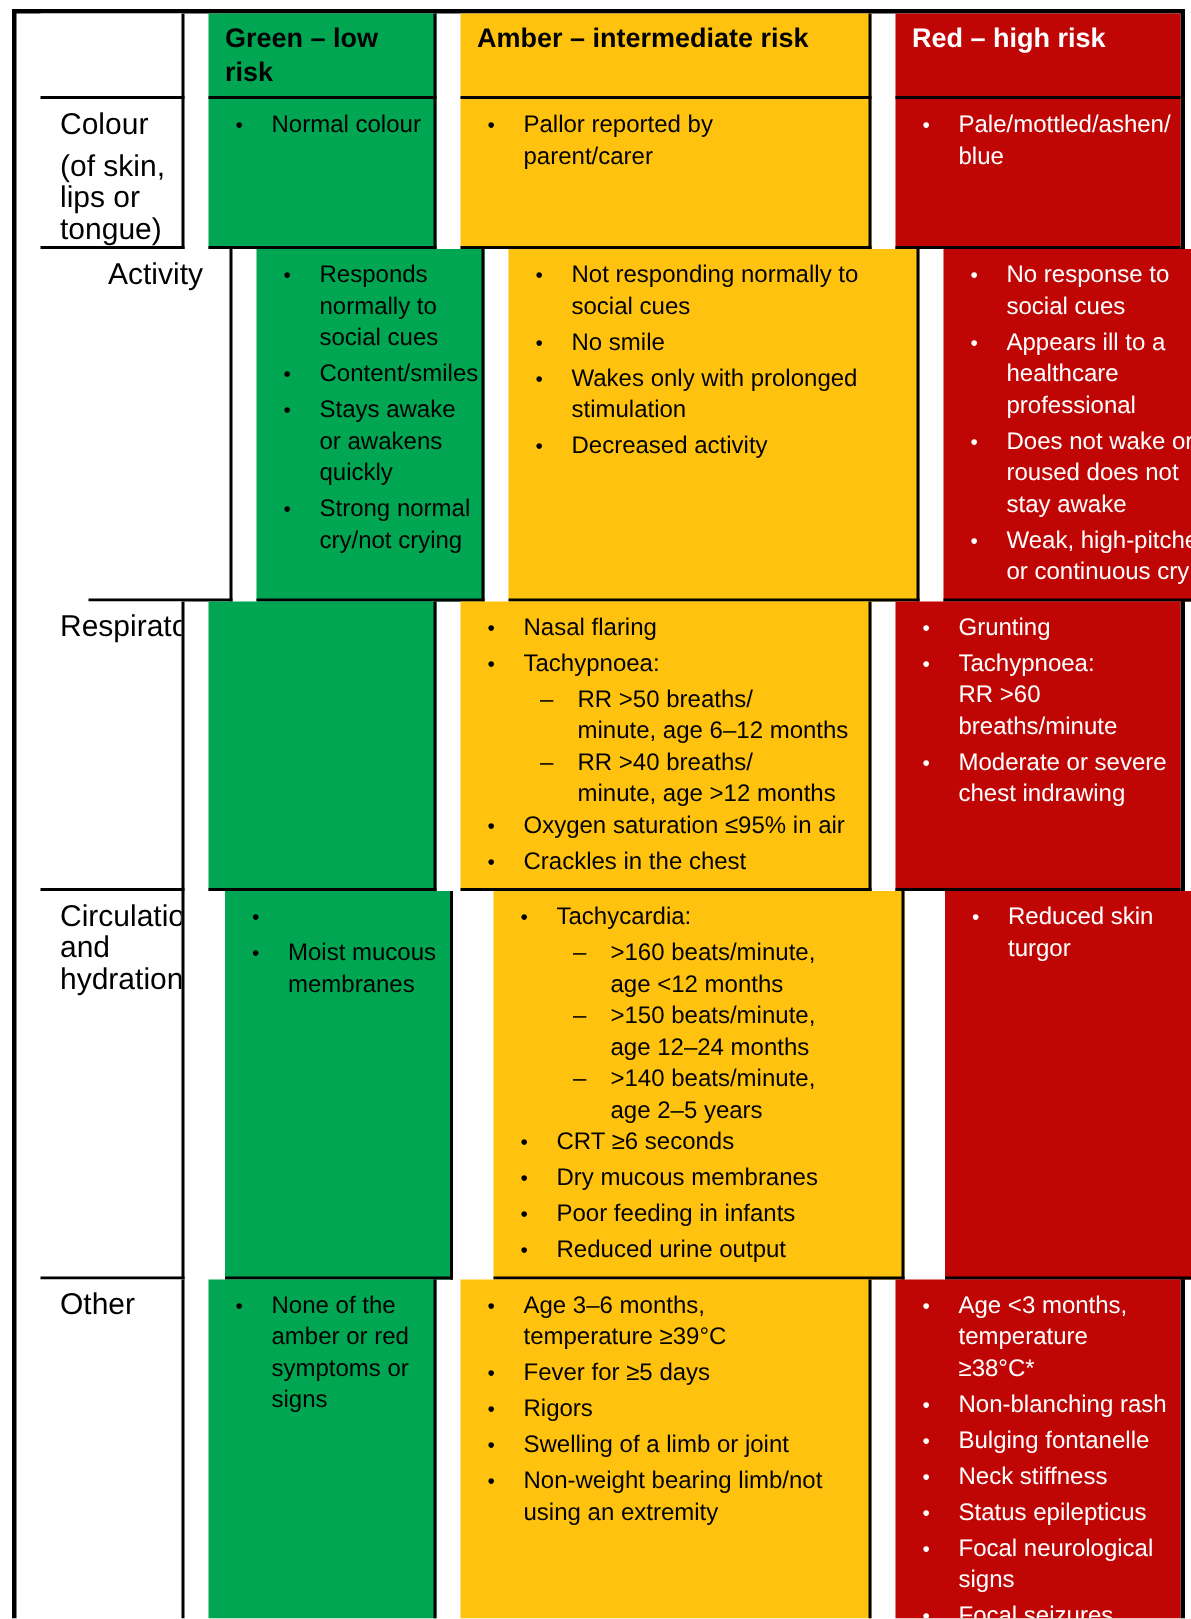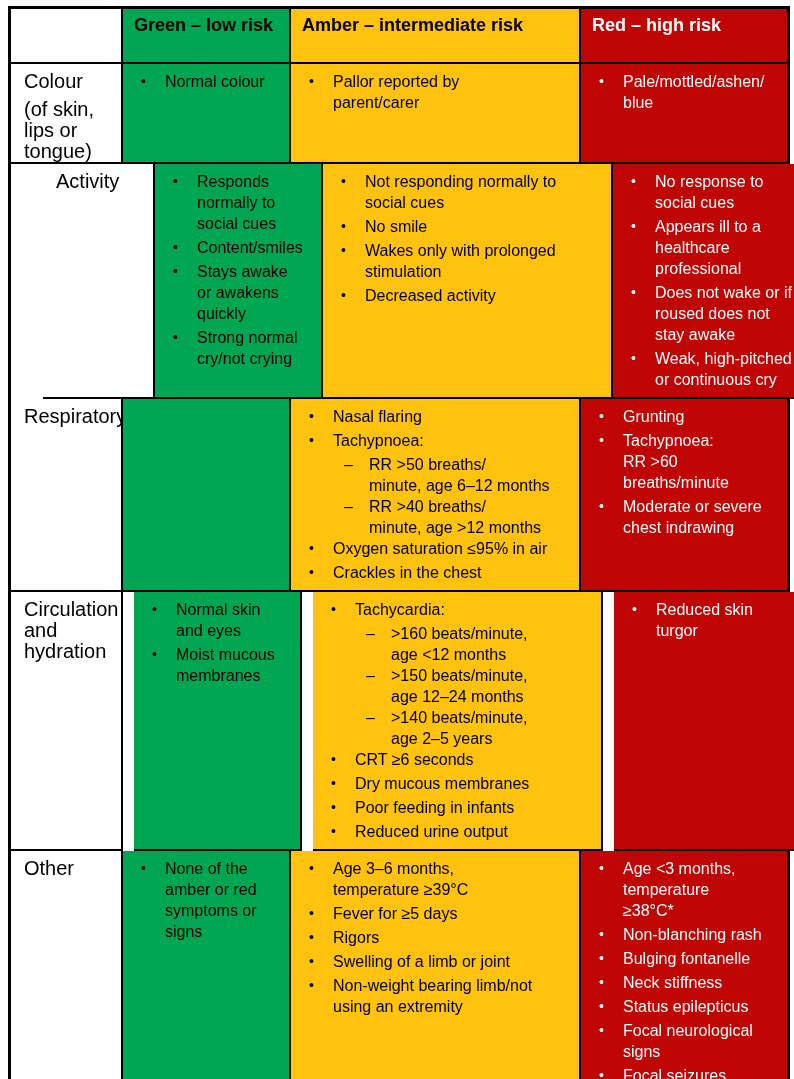--- a/index.html
+++ b/index.html
@@ -27,20 +27,21 @@
   }
   .row {
     display: grid;
     grid-template-columns: 112px 168px 290px 206px;
   }
   .cell {
     box-sizing: border-box;
     border-right: 2px solid #000;
     border-bottom: 2px solid #000;
     overflow: hidden;
+    margin-left: 16px;
   }
   .cell:last-child { border-right: none; }
   .header-row { min-height: 55px; }
   .header-cell {
     font-size: 18px;
     font-weight: 700;
     padding: 5px 6px 4px 11px;
     line-height: 23px;
     white-space: pre-line;
   }
@@ -243,22 +244,20 @@
         </div>
         <div class="row body-row" style="min-height: 257px; gap: 11px;">
           <div class="cell label-cell">
             <div class="label-title">Circulation
 and
 hydration</div>
           </div>
           <div class="cell body-cell green-cell">
             <div class="li">
               <span class="marker">•</span>
-              <span class="txt">Normal skin
-and eyes</span>
             </div>
             <div class="li">
               <span class="marker">•</span>
               <span class="txt">Moist mucous
 membranes</span>
             </div>
           </div>
           <div class="cell body-cell amber-cell">
             <div class="li">
               <span class="marker">•</span>

